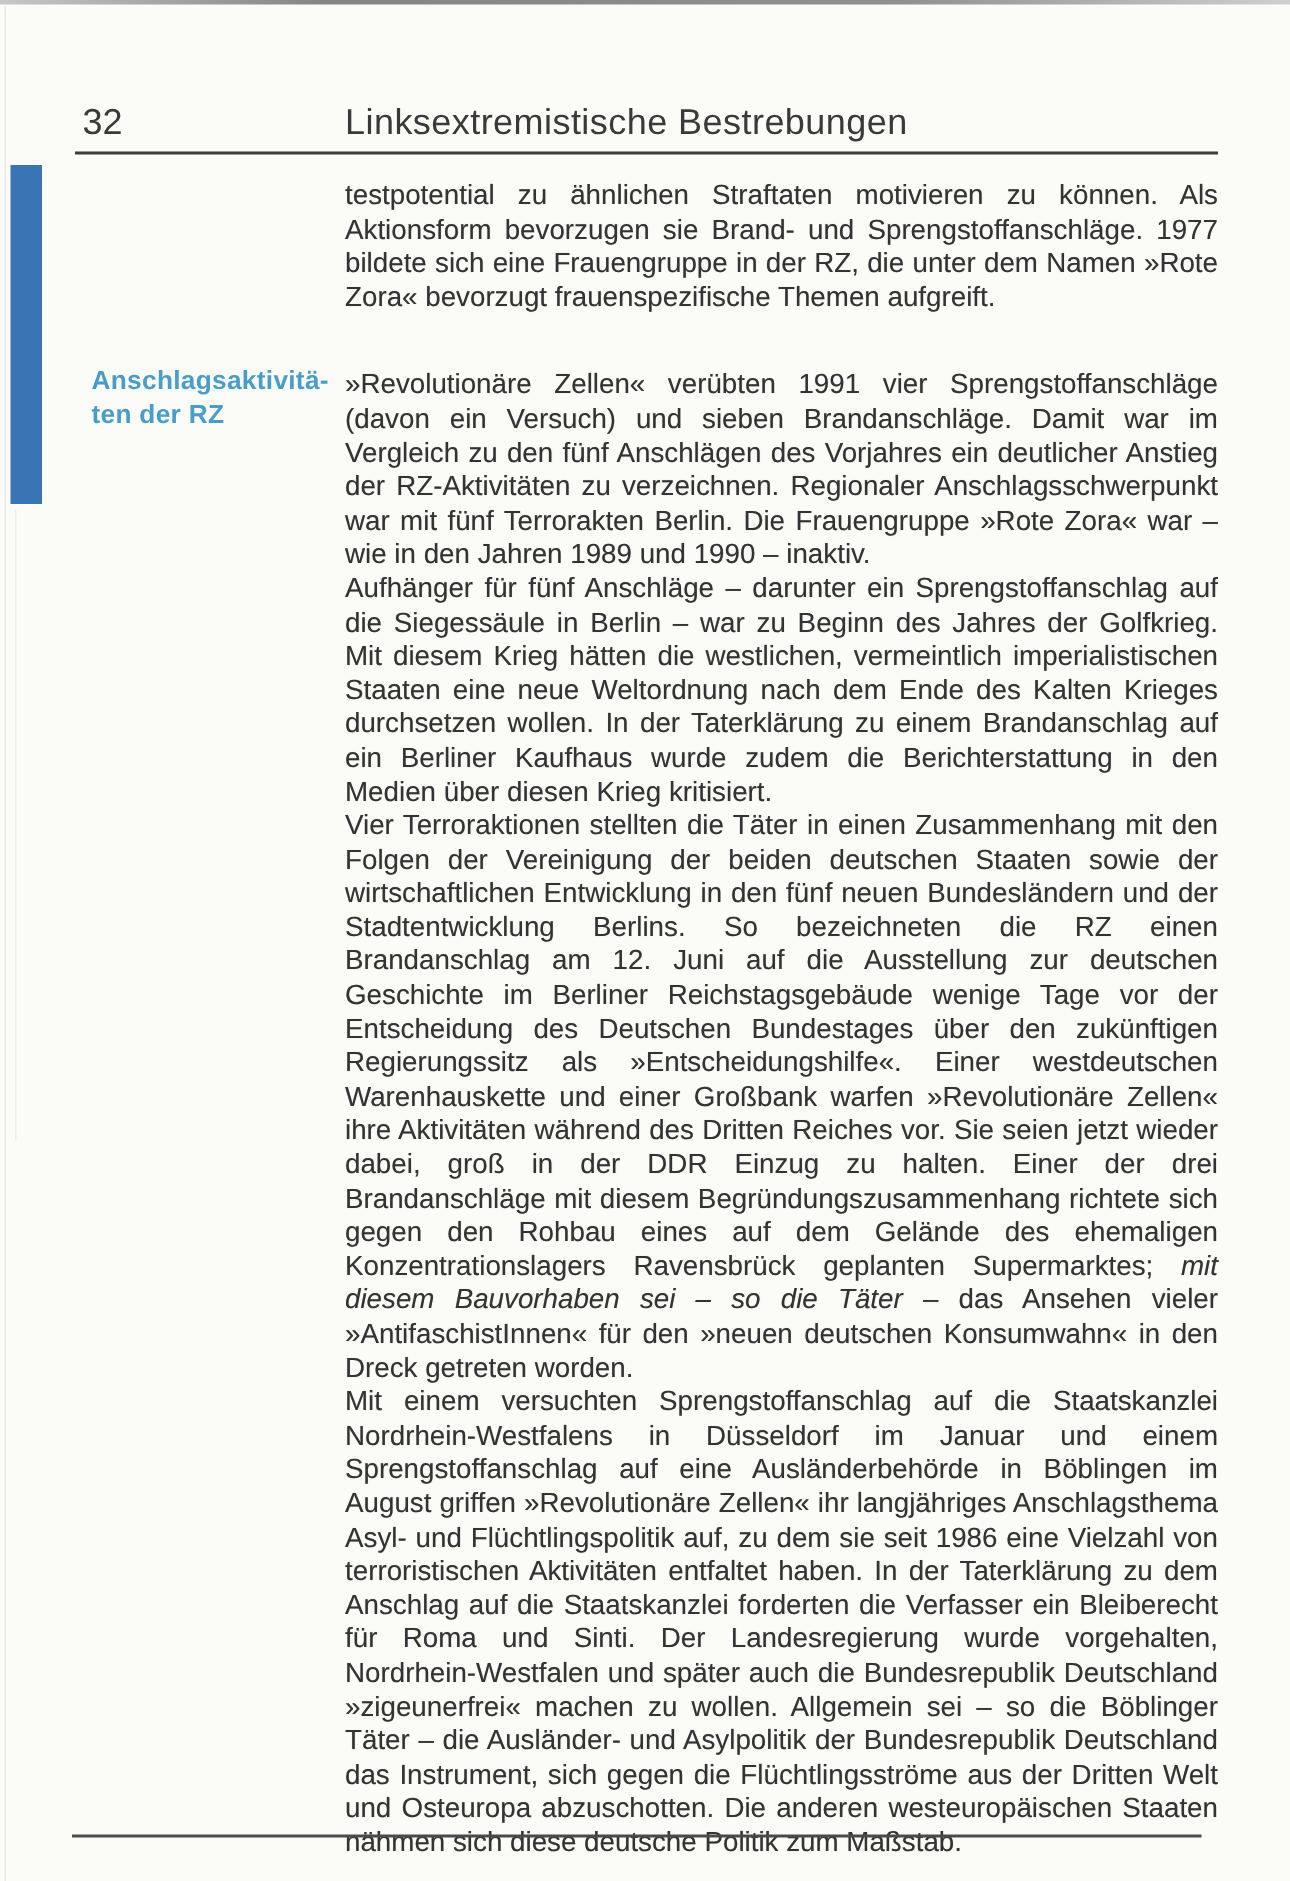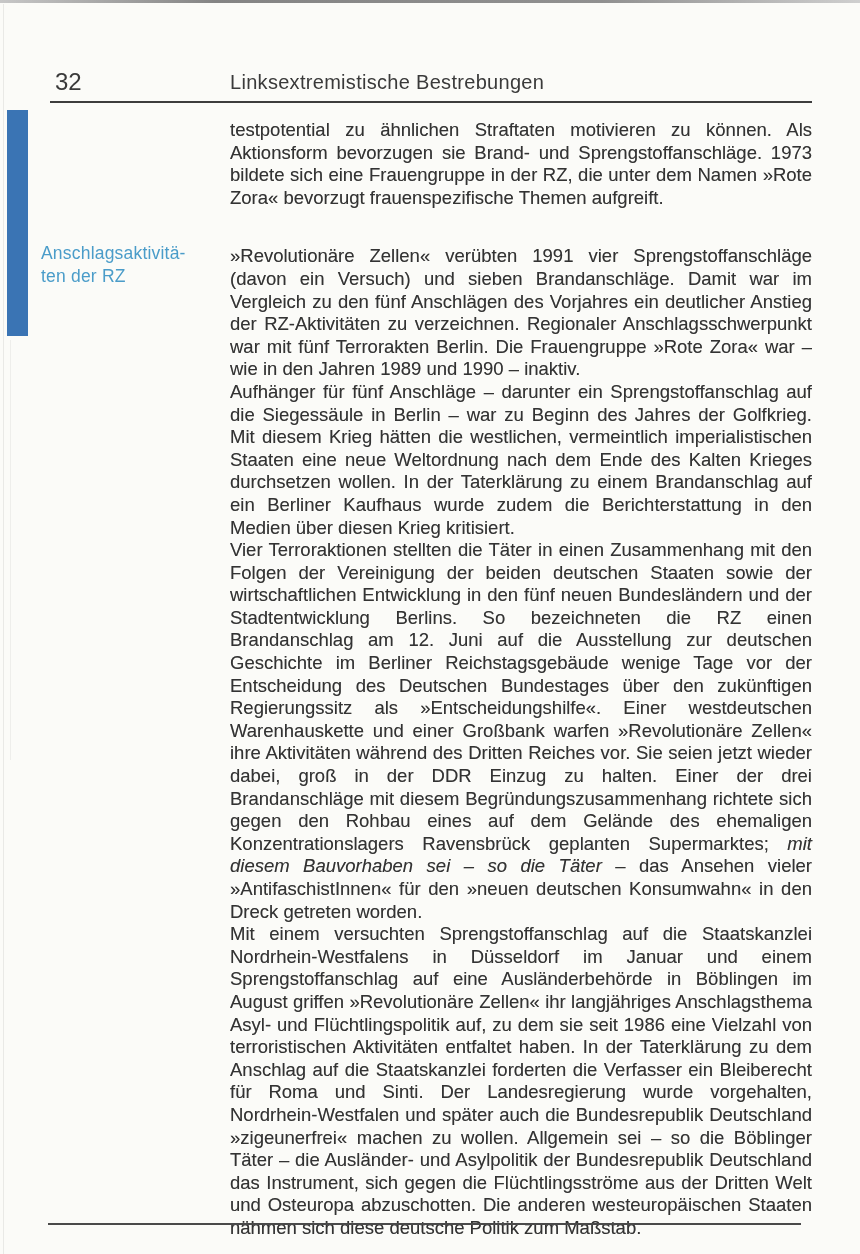--- a/index.html
+++ b/index.html
@@ -25,35 +25,35 @@
     position: absolute; left: 10px; top: 340px; width: 1px; height: 420px;
     background: rgba(0,0,0,0.05);
   }
   
   .page-number {
     position: absolute; left: 55px; top: 70px;
     font-size: 24px; line-height: 24px; color: #3a3a3a;
   }
   .running-head {
     position: absolute; left: 230px; top: 70px;
-    font-size: 20px; line-height: 24px; color: #3a3a3a; letter-spacing: 0.3px;
+    font-size: 24px; line-height: 24px; color: #3a3a3a; letter-spacing: 0.3px;
   }
   .header-rule {
     position: absolute; left: 50px; top: 101px; width: 762px; height: 2px;
     background: #3d3d3d;
   }
   
   .accent-bar {
     position: absolute; left: 7px; top: 110px; width: 21px; height: 226px;
     background: #3a74b4;
   }
   
   .margin-label {
-    position: absolute; left: 41px; top: 242px; width: 165px;
-    font-size: 17.5px; line-height: 22.5px; font-weight: normal;
+    position: absolute; left: 61px; top: 242px; width: 165px;
+    font-size: 17.5px; line-height: 22.5px; font-weight: bold;
     color: #4a9cc9; letter-spacing: 0.2px;
   }
   
   .body-column {
     position: absolute; left: 230px; top: 119px; width: 582px;
     font-size: 18.5px; line-height: 22.6px;
     text-align: justify;
     color: #333333;
     text-shadow: 0 0 0.5px rgba(70,70,70,0.45);
   }
@@ -78,20 +78,20 @@
 <div class="header-rule"></div>
 
 <div class="accent-bar" style="background-color: rgb(58, 116, 180);"></div>
 
 <div class="margin-label" style="color: rgb(74, 156, 201);">
   <span>Anschlagsaktivitä-</span><br>
   <span>ten der RZ</span>
 </div>
 
 <div class="body-column">
-    <p class="space-after"><span>testpotential zu ähnlichen Straftaten motivieren zu können. Als Aktionsform bevorzugen sie Brand- und Sprengstoffanschläge. 1973 bildete sich eine Frauengruppe in der RZ, die unter dem Namen »Rote Zora« bevorzugt frauenspezifische Themen aufgreift.</span></p>
+    <p class="space-after"><span>testpotential zu ähnlichen Straftaten motivieren zu können. Als Aktionsform bevorzugen sie Brand- und Sprengstoffanschläge. 1977 bildete sich eine Frauengruppe in der RZ, die unter dem Namen »Rote Zora« bevorzugt frauenspezifische Themen aufgreift.</span></p>
     <p><span>»Revolutionäre Zellen« verübten 1991 vier Sprengstoffanschläge (davon ein Versuch) und sieben Brandanschläge. Damit war im Vergleich zu den fünf Anschlägen des Vorjahres ein deutlicher Anstieg der RZ-Aktivitäten zu verzeichnen. Regionaler Anschlagsschwerpunkt war mit fünf Terrorakten Berlin. Die Frauengruppe »Rote Zora« war – wie in den Jahren 1989 und 1990 – inaktiv.</span></p>
     <p><span>Aufhänger für fünf Anschläge – darunter ein Sprengstoffanschlag auf die Siegessäule in Berlin – war zu Beginn des Jahres der Golfkrieg. Mit diesem Krieg hätten die westlichen, vermeintlich imperialistischen Staaten eine neue Weltordnung nach dem Ende des Kalten Krieges durchsetzen wollen. In der Taterklärung zu einem Brandanschlag auf ein Berliner Kaufhaus wurde zudem die Berichterstattung in den Medien über diesen Krieg kritisiert.</span></p>
     <p><span>Vier Terroraktionen stellten die Täter in einen Zusammenhang mit den Folgen der Vereinigung der beiden deutschen Staaten sowie der wirtschaftlichen Entwicklung in den fünf neuen Bundesländern und der Stadtentwicklung Berlins. So bezeichneten die RZ einen Brandanschlag am 12. Juni auf die Ausstellung zur deutschen Geschichte im Berliner Reichstagsgebäude wenige Tage vor der Entscheidung des Deutschen Bundestages über den zukünftigen Regierungssitz als »Entscheidungshilfe«. Einer westdeutschen Warenhauskette und einer Großbank warfen »Revolutionäre Zellen« ihre Aktivitäten während des Dritten Reiches vor. Sie seien jetzt wieder dabei, groß in der DDR Einzug zu halten. Einer der drei Brandanschläge mit diesem Begründungszusammenhang richtete sich gegen den Rohbau eines auf dem Gelände des ehemaligen Konzentrationslagers Ravensbrück geplanten Supermarktes; </span><i>mit diesem Bauvorhaben sei – so die Täter</i><span> – das Ansehen vieler »AntifaschistInnen« für den »neuen deutschen Konsumwahn« in den Dreck getreten worden.</span></p>
     <p><span>Mit einem versuchten Sprengstoffanschlag auf die Staatskanzlei Nordrhein-Westfalens in Düsseldorf im Januar und einem Sprengstoffanschlag auf eine Ausländerbehörde in Böblingen im August griffen »Revolutionäre Zellen« ihr langjähriges Anschlagsthema Asyl- und Flüchtlingspolitik auf, zu dem sie seit 1986 eine Vielzahl von terroristischen Aktivitäten entfaltet haben. In der Taterklärung zu dem Anschlag auf die Staatskanzlei forderten die Verfasser ein Bleiberecht für Roma und Sinti. Der Landesregierung wurde vorgehalten, Nordrhein-Westfalen und später auch die Bundesrepublik Deutschland »zigeunerfrei« machen zu wollen. Allgemein sei – so die Böblinger Täter – die Ausländer- und Asylpolitik der Bundesrepublik Deutschland das Instrument, sich gegen die Flüchtlingsströme aus der Dritten Welt und Osteuropa abzuschotten. Die anderen westeuropäischen Staaten nähmen sich diese deutsche Politik zum Maßstab.</span></p>
   </div>
 
 <div class="bottom-rule"></div>
 
 </body></html>

